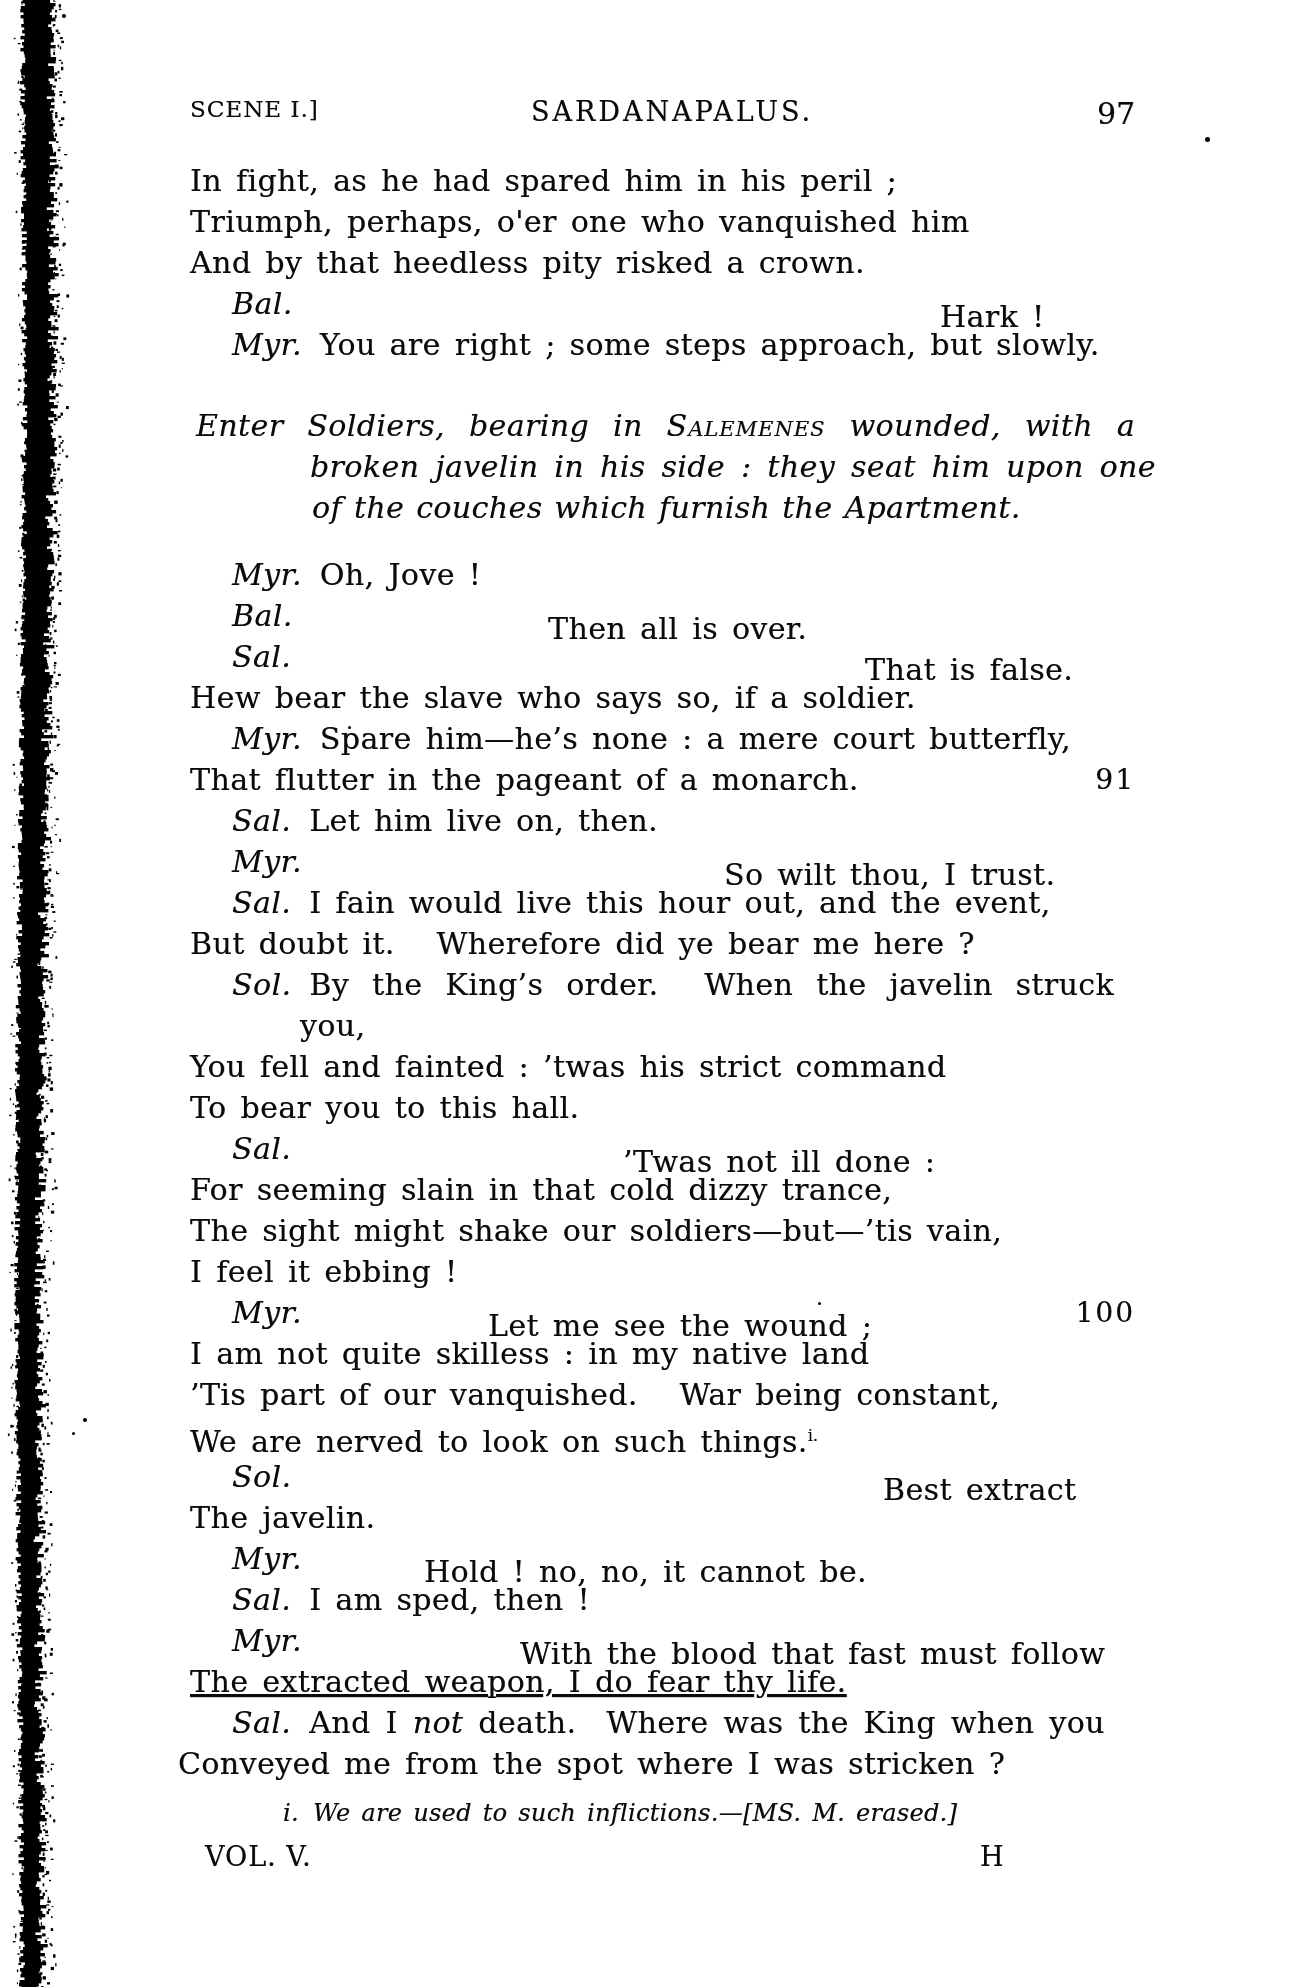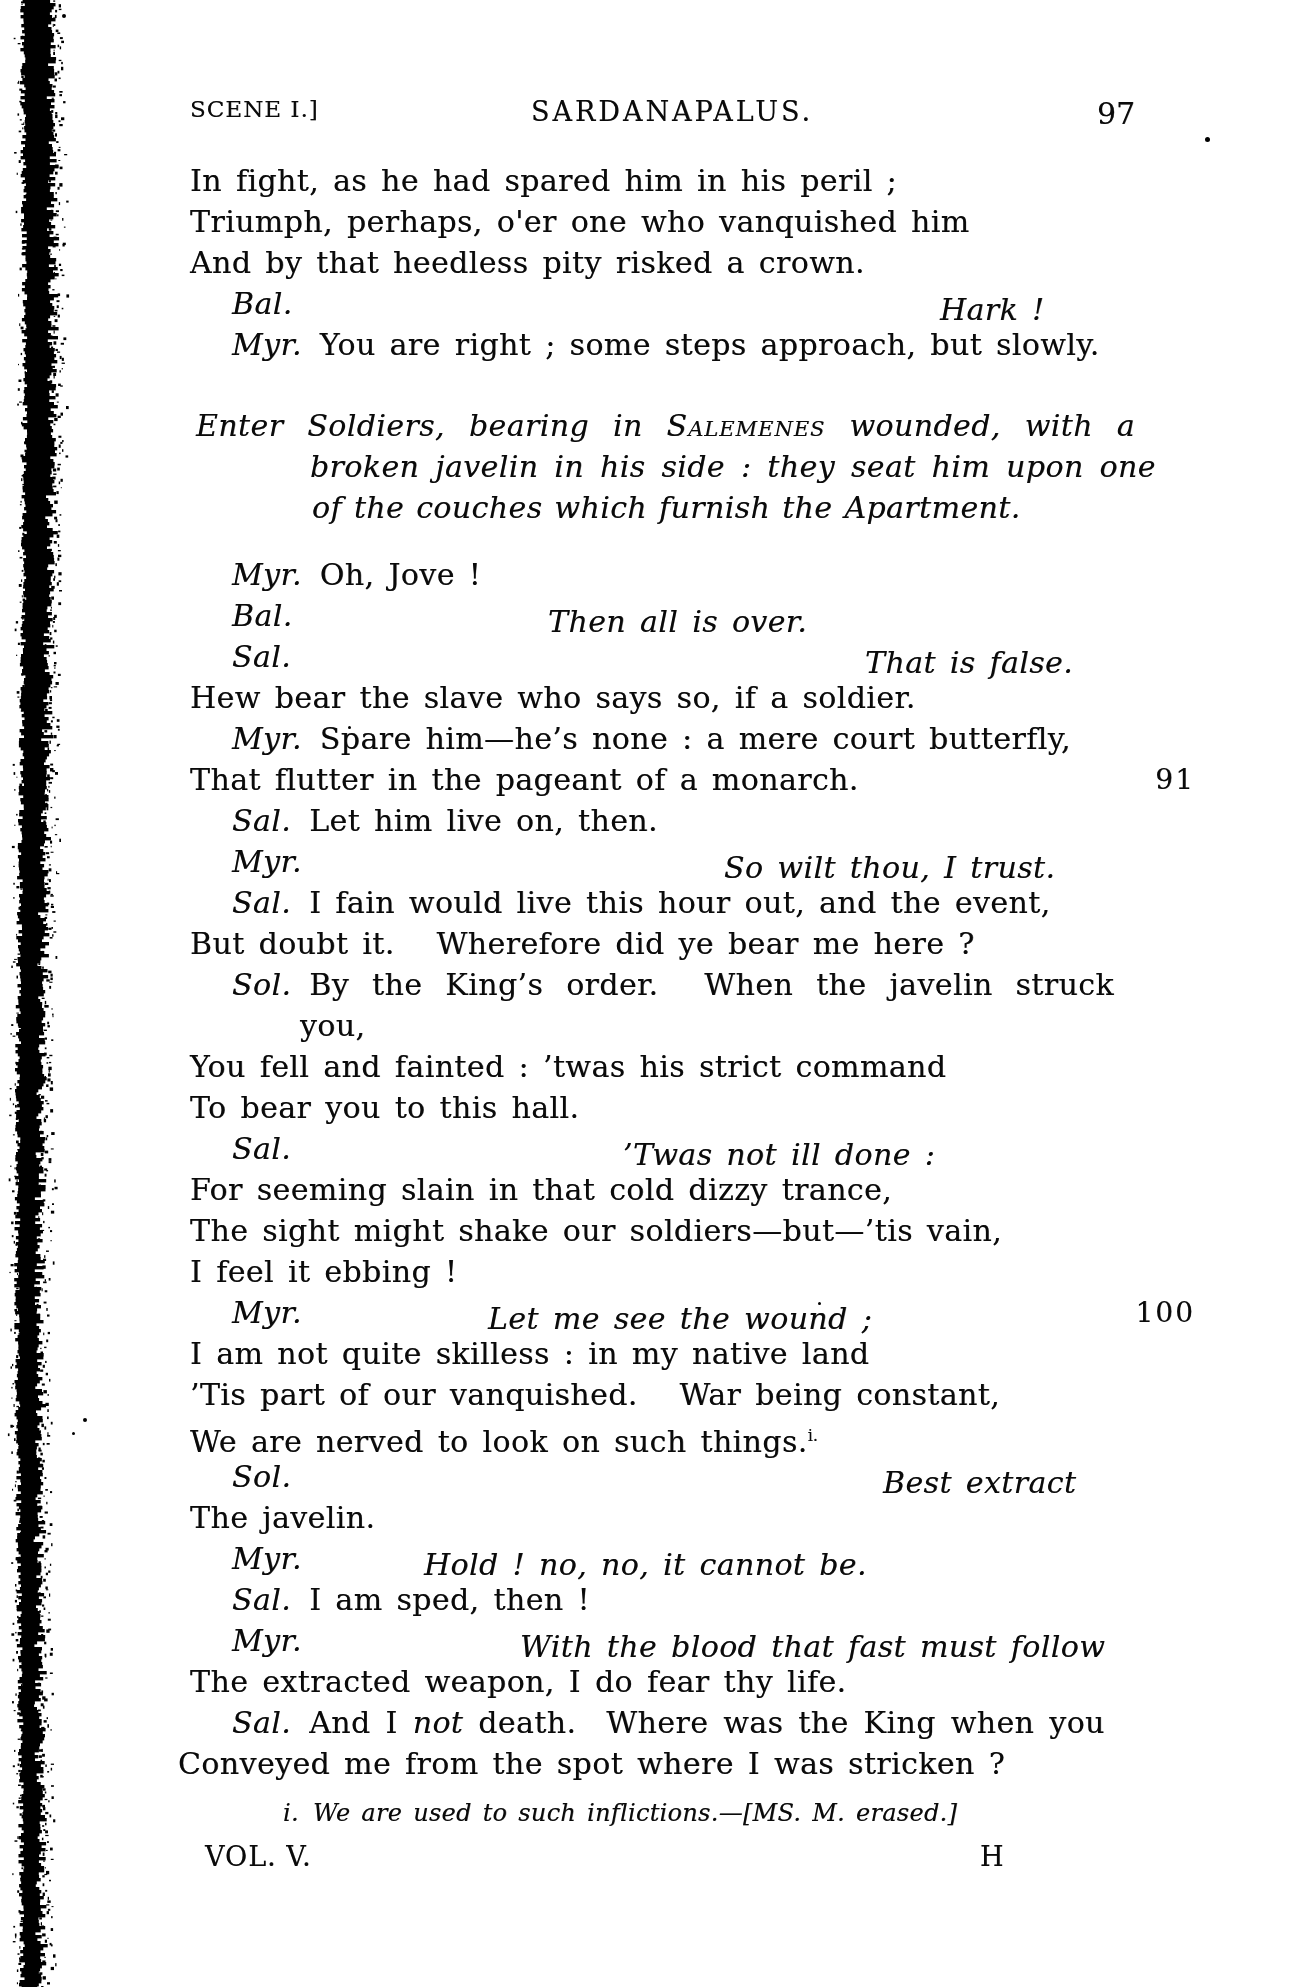--- a/index.html
+++ b/index.html
@@ -33,27 +33,27 @@
     position: relative;
     height: 41px;
     line-height: 41px;
     font-size: 30px;
     white-space: pre;
     letter-spacing: 0.4px;
     word-spacing: 4px;
   }
   .speaker { font-style: italic; }
   .after-speaker { margin-left: 18px; }
-  .hemi { position: absolute; top: 6px; font-style: italic; }
+  .hemi { position: absolute; top: 13px; }
   .it { font-style: italic; }
   .sc { font-variant: small-caps; font-variant-caps: small-caps; letter-spacing: 1px; }
   .sup { font-size: 16px; vertical-align: 11px; letter-spacing: 0; }
   .stage { font-style: italic; }
   .num {
-    position: absolute; left: 1110px; top: 0; width: 85px;
+    position: absolute; left: 1050px; top: 0; width: 85px;
     text-align: right; font-size: 28px; letter-spacing: 2px;
   }
 
   
   .footnote {
     position: absolute; left: 283px; top: 1799px;
     font-size: 24px; font-style: italic; white-space: pre;
     letter-spacing: 0.3px; word-spacing: 3px;
   }
   .footnote .marker { font-style: italic; margin-right: 14px; }
@@ -1477,21 +1477,21 @@
       <div class="play-line" style="padding-left: 190px;"><span>I feel it ebbing !</span></div>
       <div class="play-line" style="padding-left: 232px;"><span class="speaker">Myr.</span><span class="hemi" style="left: 488px;"><span>Let me see the wound ;</span></span><span class="num">100</span></div>
       <div class="play-line" style="padding-left: 190px;"><span>I am not quite skilless : in my native land</span></div>
       <div class="play-line" style="padding-left: 190px;"><span>’Tis part of our vanquished.   War being constant,</span></div>
       <div class="play-line" style="padding-left: 190px;"><span>We are nerved to look on such things.</span><span class="sup">i.</span></div>
       <div class="play-line" style="padding-left: 232px;"><span class="speaker">Sol.</span><span class="hemi" style="left: 883px;"><span>Best extract</span></span></div>
       <div class="play-line" style="padding-left: 190px;"><span>The javelin.</span></div>
       <div class="play-line" style="padding-left: 232px;"><span class="speaker">Myr.</span><span class="hemi" style="left: 424px;"><span>Hold ! no, no, it cannot be.</span></span></div>
       <div class="play-line" style="padding-left: 232px;"><span class="speaker">Sal.</span><span class="after-speaker">I am sped, then !</span></div>
       <div class="play-line" style="padding-left: 232px;"><span class="speaker">Myr.</span><span class="hemi" style="left: 520px;"><span>With the blood that fast must follow</span></span></div>
-      <div class="play-line" style="padding-left: 190px;"><span>The extracted weapon, I do fear thy life.</span></div>
+      <div class="play-line" style="padding-left: 190px; text-decoration: underline;"><span>The extracted weapon, I do fear thy life.</span></div>
       <div class="play-line" style="padding-left: 232px; word-spacing: 5px;"><span class="speaker">Sal.</span><span class="after-speaker">And I </span><span class="it">not</span><span> death.  Where was the King when you</span></div>
       <div class="play-line" style="padding-left: 178px;"><span>Conveyed me from the spot where I was stricken ?</span></div>
     </main>
 
   <div class="footnote"><span class="marker">i.</span><span>We are used to such inflictions.—[MS. M. erased.]</span></div>
 
   <div class="footer-line">
     <span class="volume-label">VOL. V.</span>
     <span class="signature-mark">H</span>
   </div>

